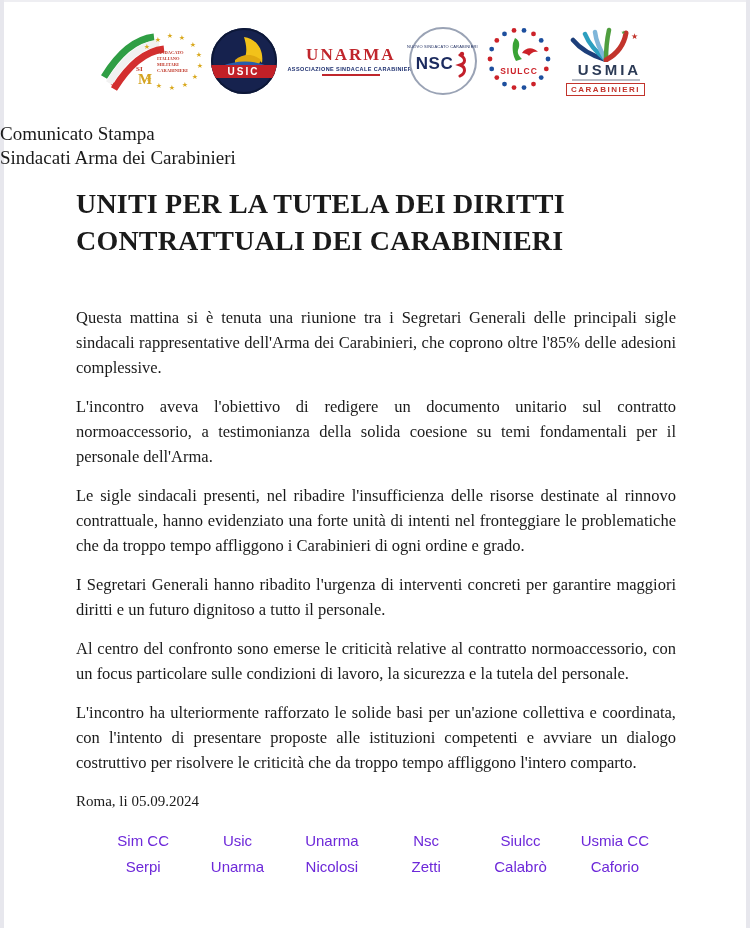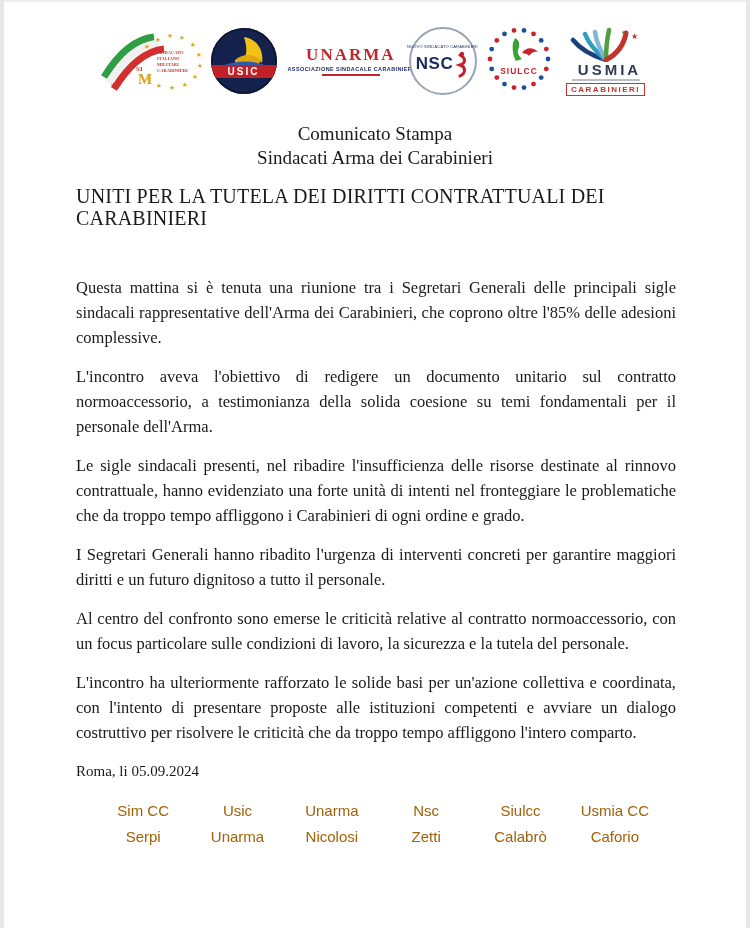--- a/index.html
+++ b/index.html
@@ -67,42 +67,42 @@
     color:#2b3a55;font-size:15px;letter-spacing:3px;line-height:15px;margin-left:8px;
   }
   .usmia-grayline{width:68px;height:2px;background:#b9bec7;margin:2px 0;}
   .usmia-box{
     border:1px solid #c2342c;color:#c2342c;
     font-family:"Liberation Sans",sans-serif;font-weight:bold;
     font-size:8px;letter-spacing:1.5px;padding:1px 4px;line-height:9px;
   }
   
   .doc-title, .doc-subtitle{
-    text-align:center;font-size:19px;line-height:24px;margin:0;font-weight:normal;
+    text-align:left;font-size:19px;line-height:24px;margin:0;font-weight:normal;
   }
   .doc-title{margin-top:20px;}
   .doc-subtitle{}
   .doc-heading{
-    margin:15px 76px 0 76px;font-size:20px;line-height:22px;
-    font-weight:normal;letter-spacing:0.2px;
+    margin:15px 76px 0 76px;font-size:28px;line-height:37px;
+    font-weight:bold;letter-spacing:0.2px;
   }
   .body-text{margin-top:46px;}
   .body-text p{
     margin:0 74px 14px 76px;
     font-size:16.5px;line-height:25px;
     text-align:justify;text-justify:inter-word;
   }
   .dateline{
     margin:2px 74px 10px 76px;font-size:15px;line-height:25px;
   }
   .signatures{
     display:flex;padding:4px 88px 0 96px;
     font-family:"Liberation Sans",sans-serif;
   }
-  .sig-col{flex:1;text-align:center;font-size:15px;line-height:26px;color:#a16207;}
+  .sig-col{flex:1;text-align:center;font-size:15px;line-height:26px;color:#6d28d9;}
 </style>
 </head>
 <body>
 
 <div class="page">
 
   <div class="logos-row">
 
     <div class="logo">
       <svg width="104" height="64" viewBox="0 0 104 64">

